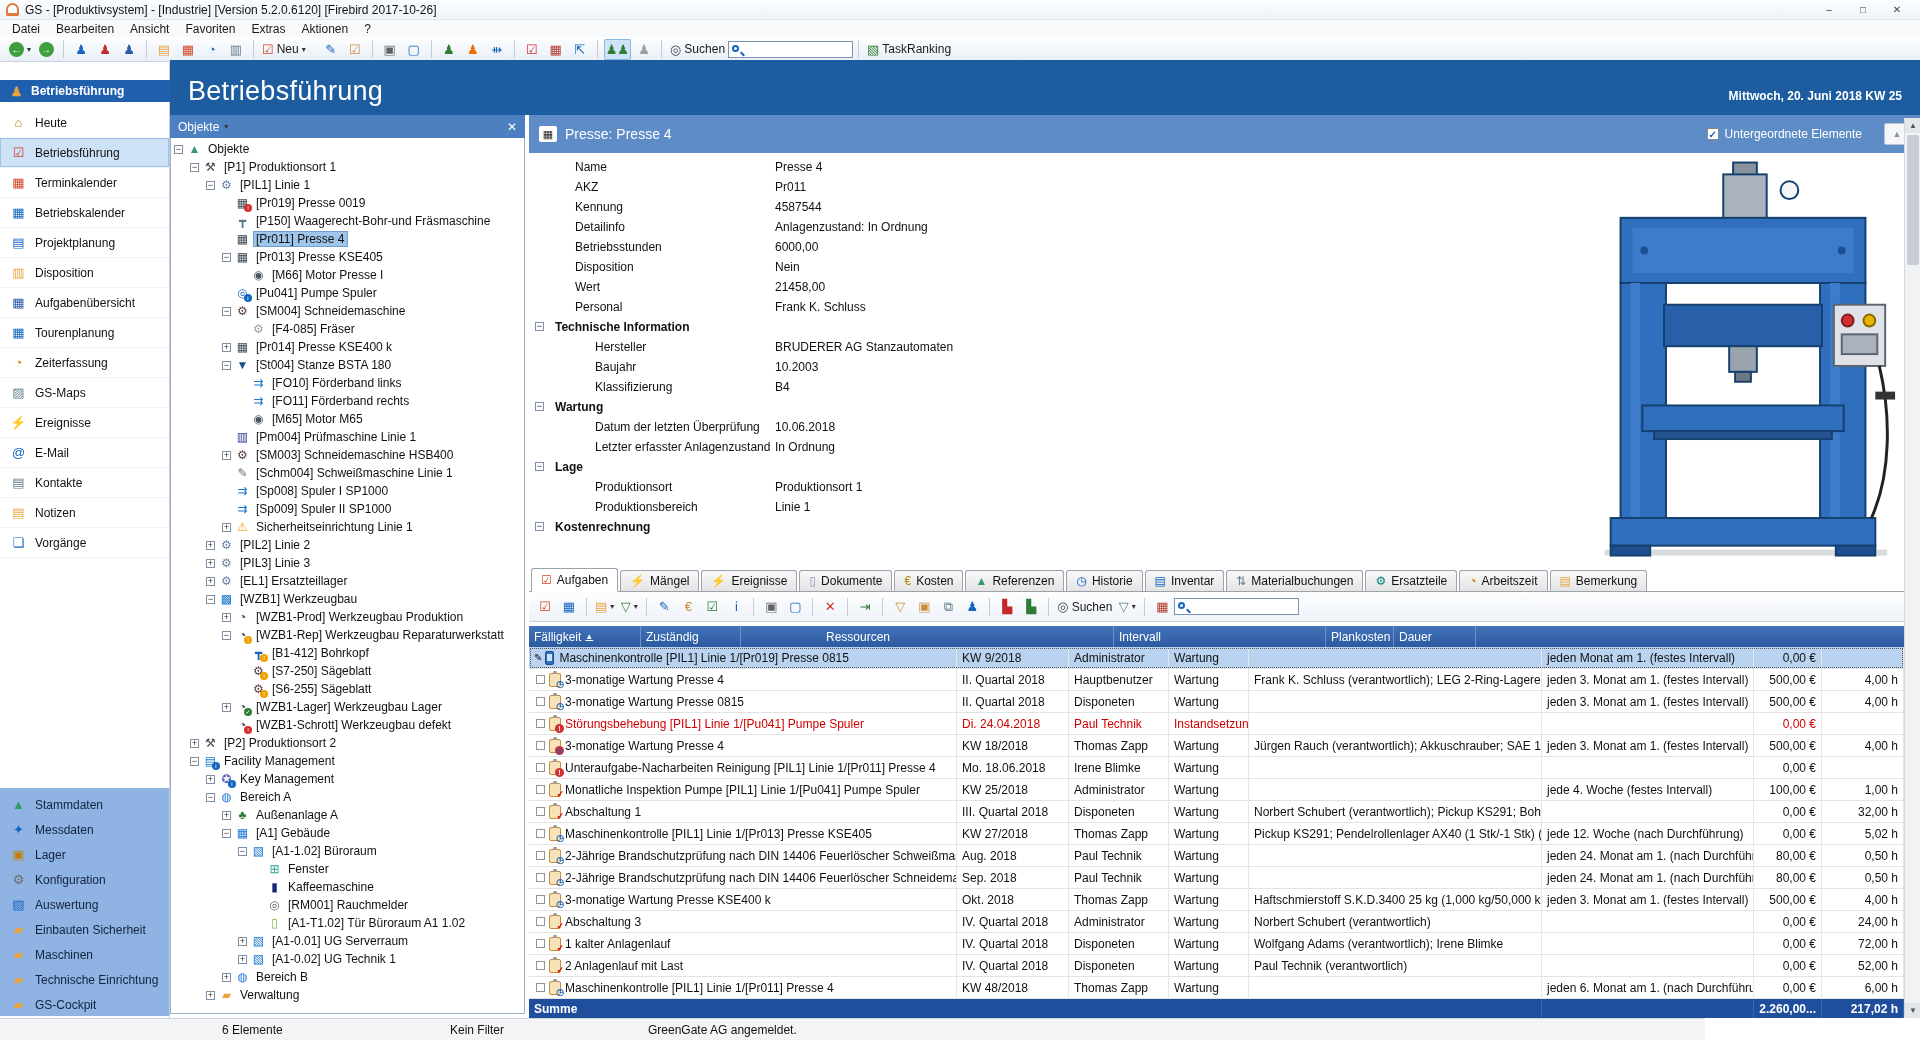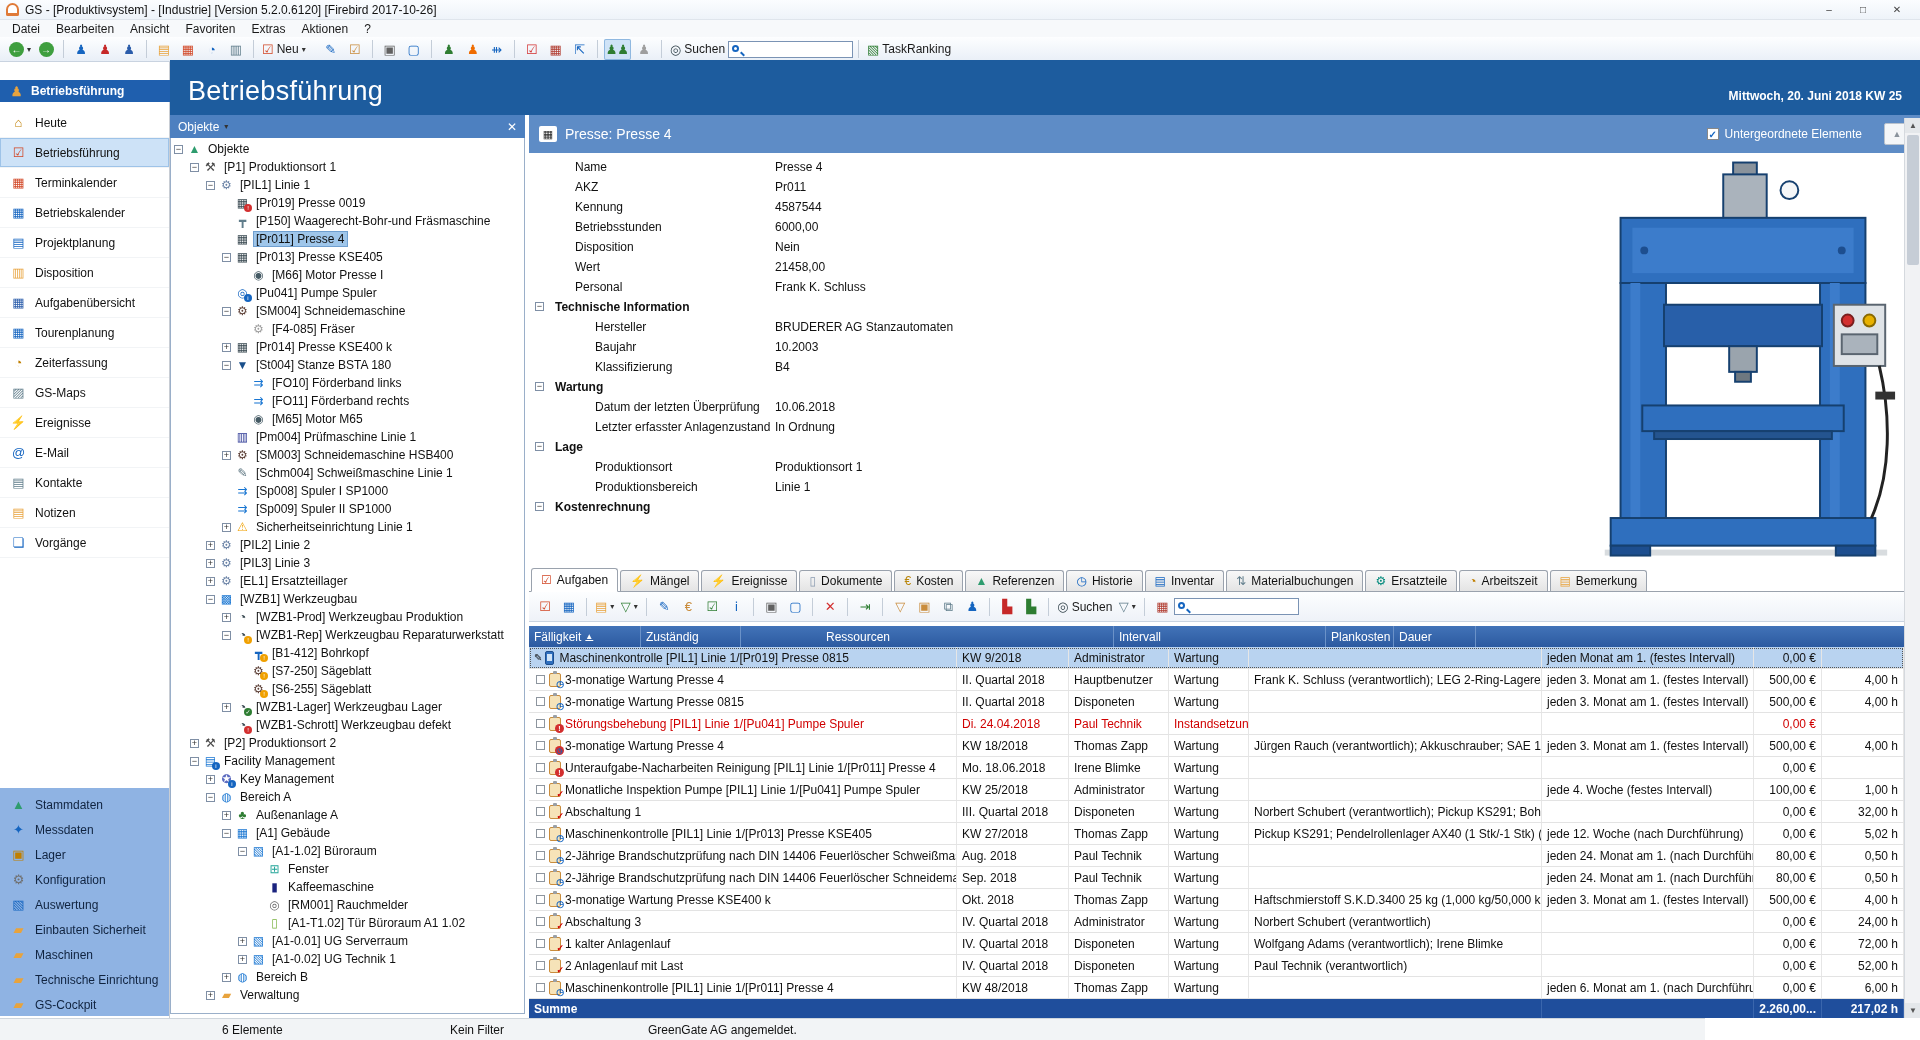--- a/index.html
+++ b/index.html
@@ -596,20 +596,24 @@
       <span class="dlabel" style="left: 46px;">Name</span>
       <span class="dvalue">Presse 4</span>
     </div>
     <div class="drow">
       <span class="dlabel" style="left: 46px;">AKZ</span>
       <span class="dvalue">Pr011</span>
     </div>
     <div class="drow">
       <span class="dlabel" style="left: 46px;">Kennung</span>
       <span class="dvalue">4587544</span>
+    </div>
+    <div class="drow">
+      <span class="dlabel" style="left: 46px;">Detailinfo</span>
+      <span class="dvalue">Anlagenzustand: In Ordnung</span>
     </div>
     <div class="drow">
       <span class="dlabel" style="left: 46px;">Betriebsstunden</span>
       <span class="dvalue">6000,00</span>
     </div>
     <div class="drow">
       <span class="dlabel" style="left: 46px;">Disposition</span>
       <span class="dvalue">Nein</span>
     </div>
     <div class="drow">

